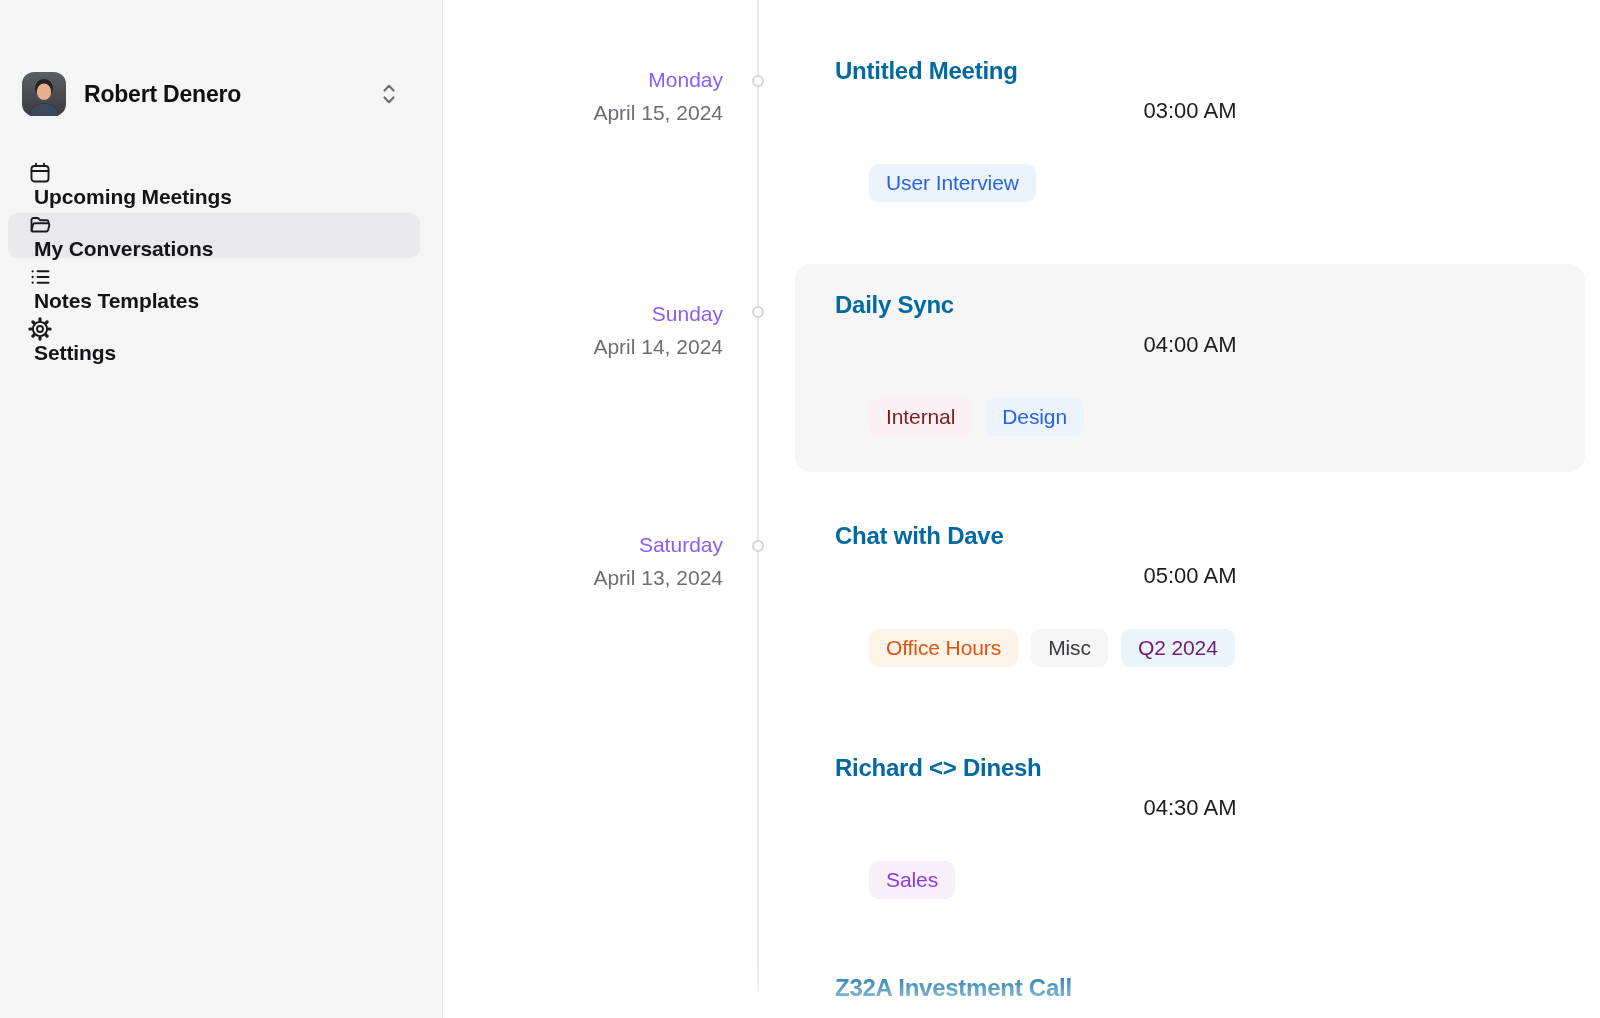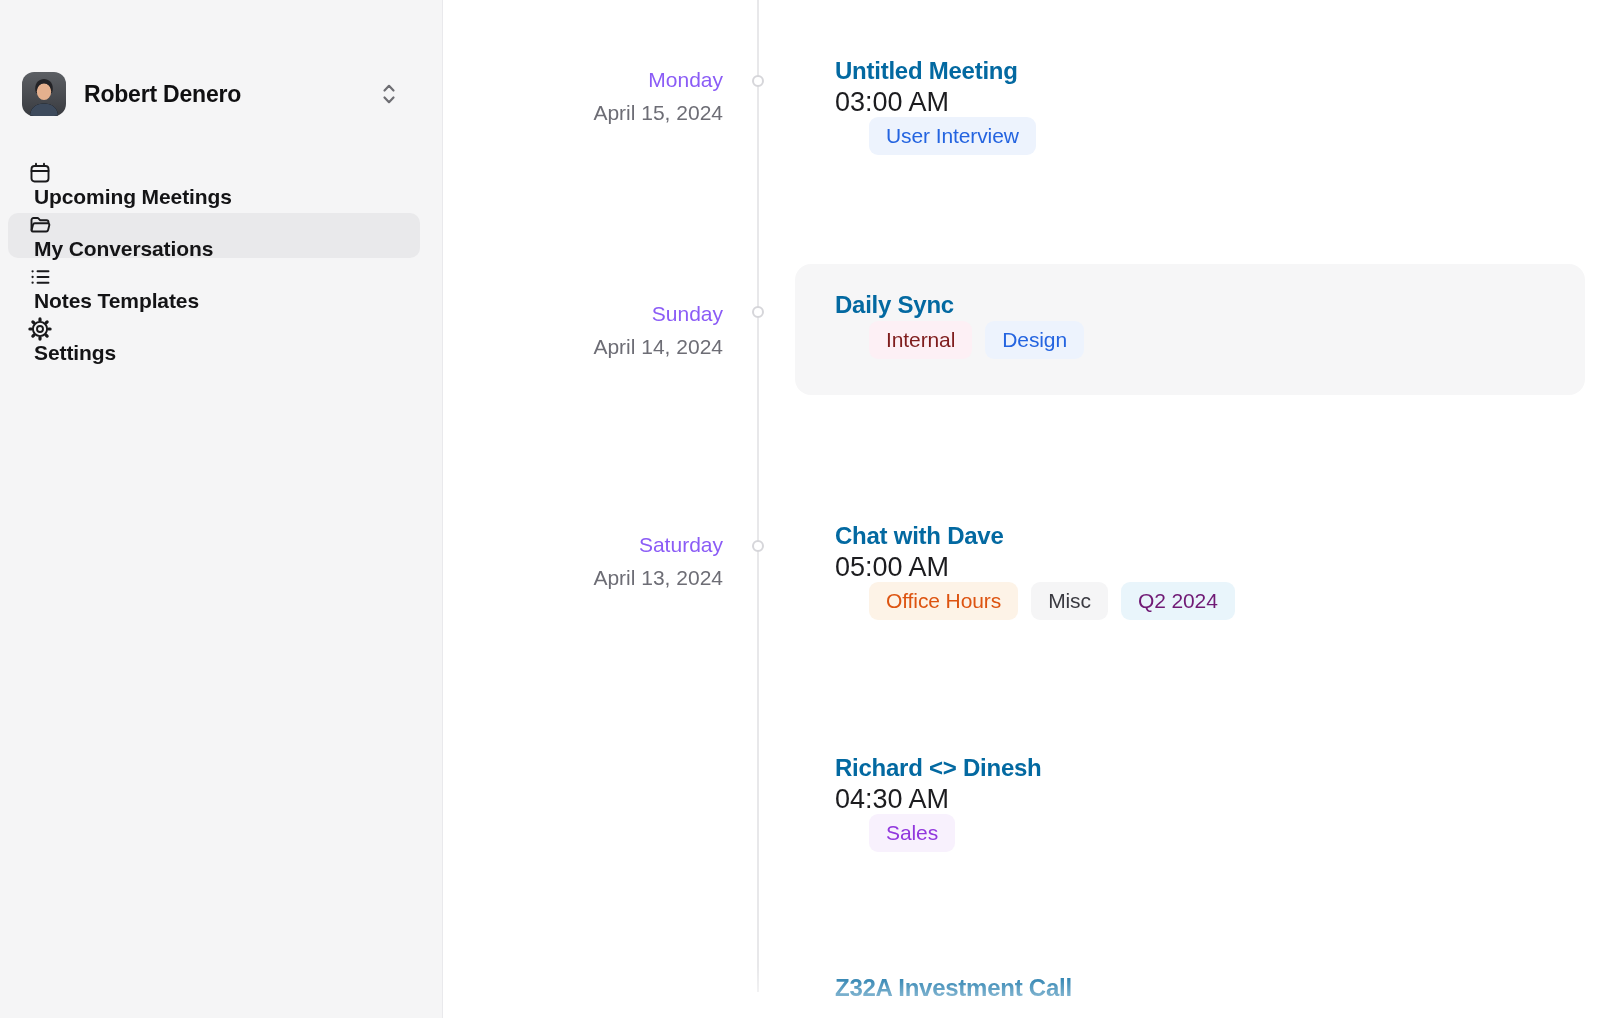--- a/index.html
+++ b/index.html
@@ -40,22 +40,22 @@
   .date-cell { width:280px; flex-shrink:0; padding-top:33px; text-align:right;
     line-height:33px; font-size:21px; }
   .date-day { color:#8b5cf6; }
   .date-full { color:#6d6d75; }
 
   .card { width:790px; margin-left:72px; padding:24px 40px 36px 40px;
     border-radius:16px; cursor:pointer; }
   .card--highlight { background:#f6f6f7; }
   .card-title { font-size:24px; line-height:33px; font-weight:700; color:#0369a1;
     letter-spacing:-0.25px; }
-  .card-time { font-size:27px; line-height:30px; color:#1c1c1f; }
-  .tag-row { display:flex; gap:13px;padding-left:34px; }
+  .card-time { margin-top:9px; font-size:22px; line-height:30px; color:#1c1c1f;text-align:center; }
+  .tag-row { margin-top:38px; display:flex; gap:13px;padding-left:34px; }
   .tag { display:inline-flex; align-items:center; height:38px; padding:0 17px;
     border-radius:9px; font-size:21px; font-weight:500; letter-spacing:-0.1px;
     cursor:pointer; white-space:nowrap; }
   .tag--blue   { color:#2464e0; background:#edf3fd; }
   .tag--pink   { color:#7f1d1d; background:#fdf0f5; }
   .tag--orange { color:#dd5411; background:#fdf3e7; }
   .tag--gray   { color:#3a3a41; background:#f5f5f6; }
   .tag--cyan   { color:#701a75; background:#e9f5fb; }
   .tag--purple { color:#9137dd; background:#f8f1fd; }
 
@@ -180,20 +180,21 @@
       </div>
     </div>
 
     <div class="t-row" style="top:264px">
       <div class="date-cell">
         <div class="date-day">Sunday</div>
         <div class="date-full">April 14, 2024</div>
       </div>
       <div class="card card--highlight">
         <div class="card-title">Daily Sync</div>
+        <div class="card-time">04:00 AM</div>
         <div class="tag-row">
           <span class="tag tag--pink">Internal</span>
           <span class="tag tag--blue">Design</span>
         </div>
       </div>
     </div>
 
     <div class="t-row" style="top:495px">
       <div class="date-cell">
         <div class="date-day">Saturday</div>

